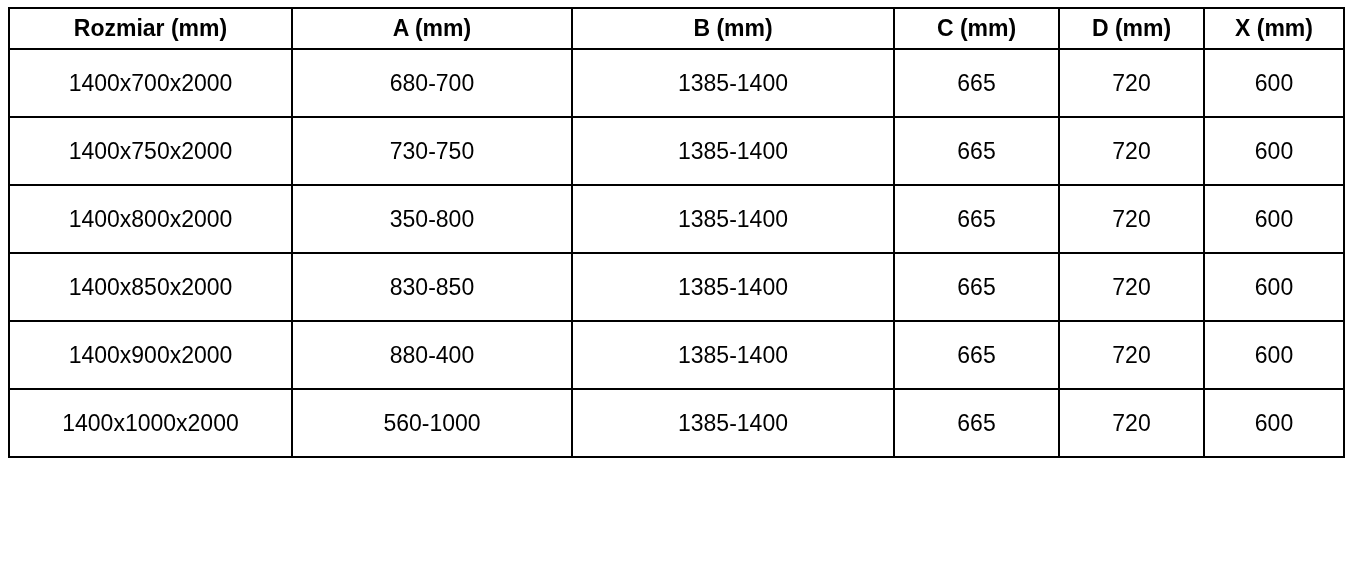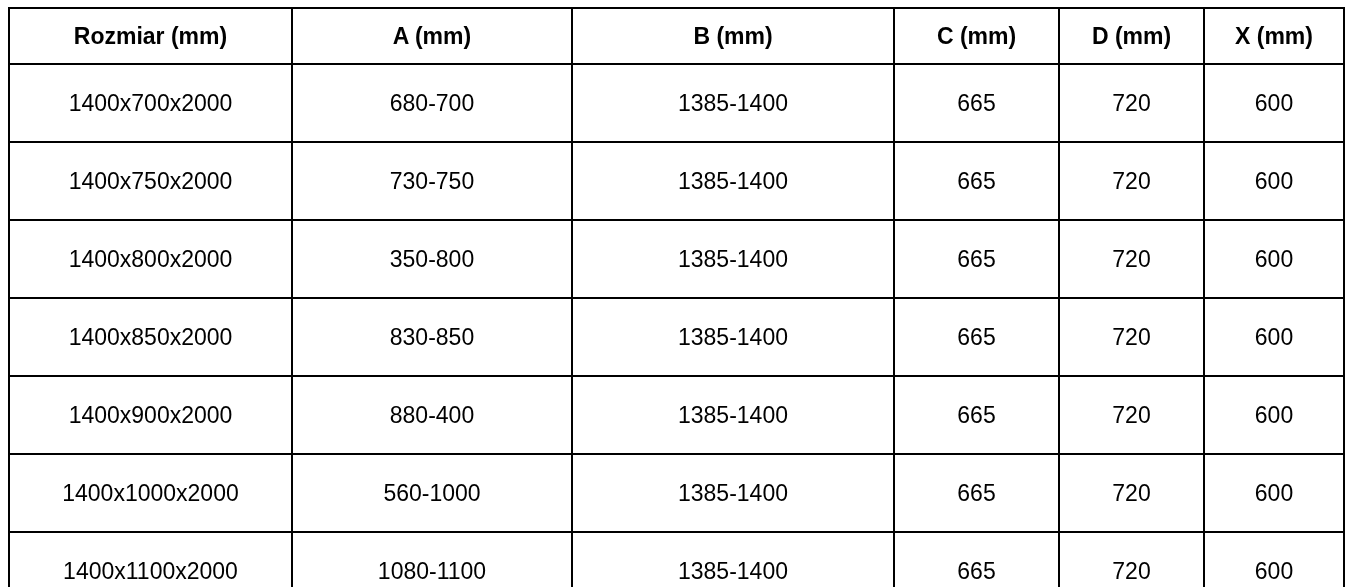--- a/index.html
+++ b/index.html
@@ -25,24 +25,24 @@
   table.size-table th,
   table.size-table td {
     border: 2.5px solid #000000;
     text-align: center;
     vertical-align: middle;
     padding: 0;
     overflow: hidden;
     white-space: nowrap;
   }
   table.size-table thead tr {
-    height: 56px;
+    height: 41px;
   }
   table.size-table tbody tr {
-    height: 78px;
+    height: 68px;
   }
   table.size-table th {
     font-weight: bold;
     font-size: 23px;
   }
   table.size-table td {
     font-weight: normal;
     font-size: 23px;
   }
 </style>
@@ -111,23 +111,15 @@
           <td>600</td>
         </tr>
         <tr>
           <td>1400x1000x2000</td>
           <td>560-1000</td>
           <td>1385-1400</td>
           <td>665</td>
           <td>720</td>
           <td>600</td>
         </tr>
-        <tr>
-          <td>1400x1100x2000</td>
-          <td>1080-1100</td>
-          <td>1385-1400</td>
-          <td>665</td>
-          <td>720</td>
-          <td>600</td>
-        </tr>
       </tbody>
   </table>
 </div>
 
 </body></html>

